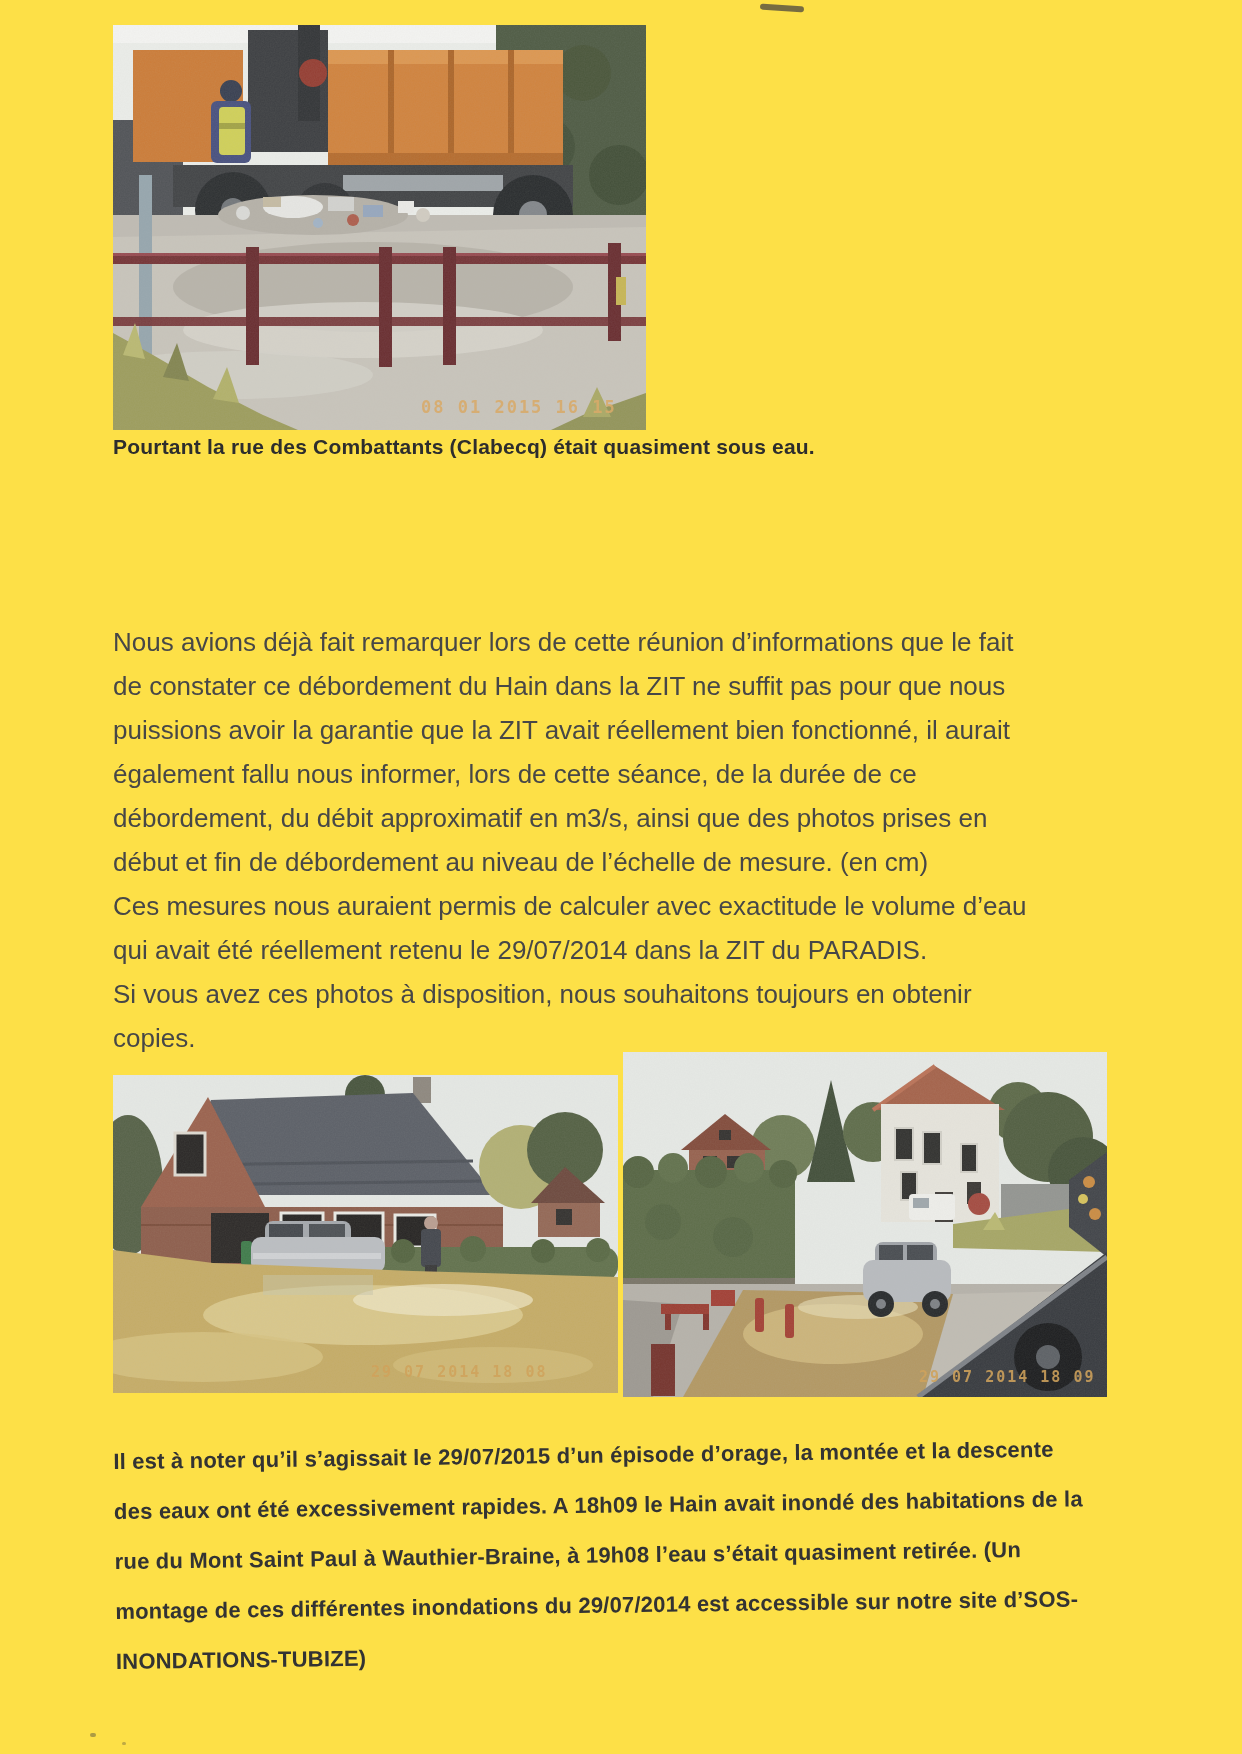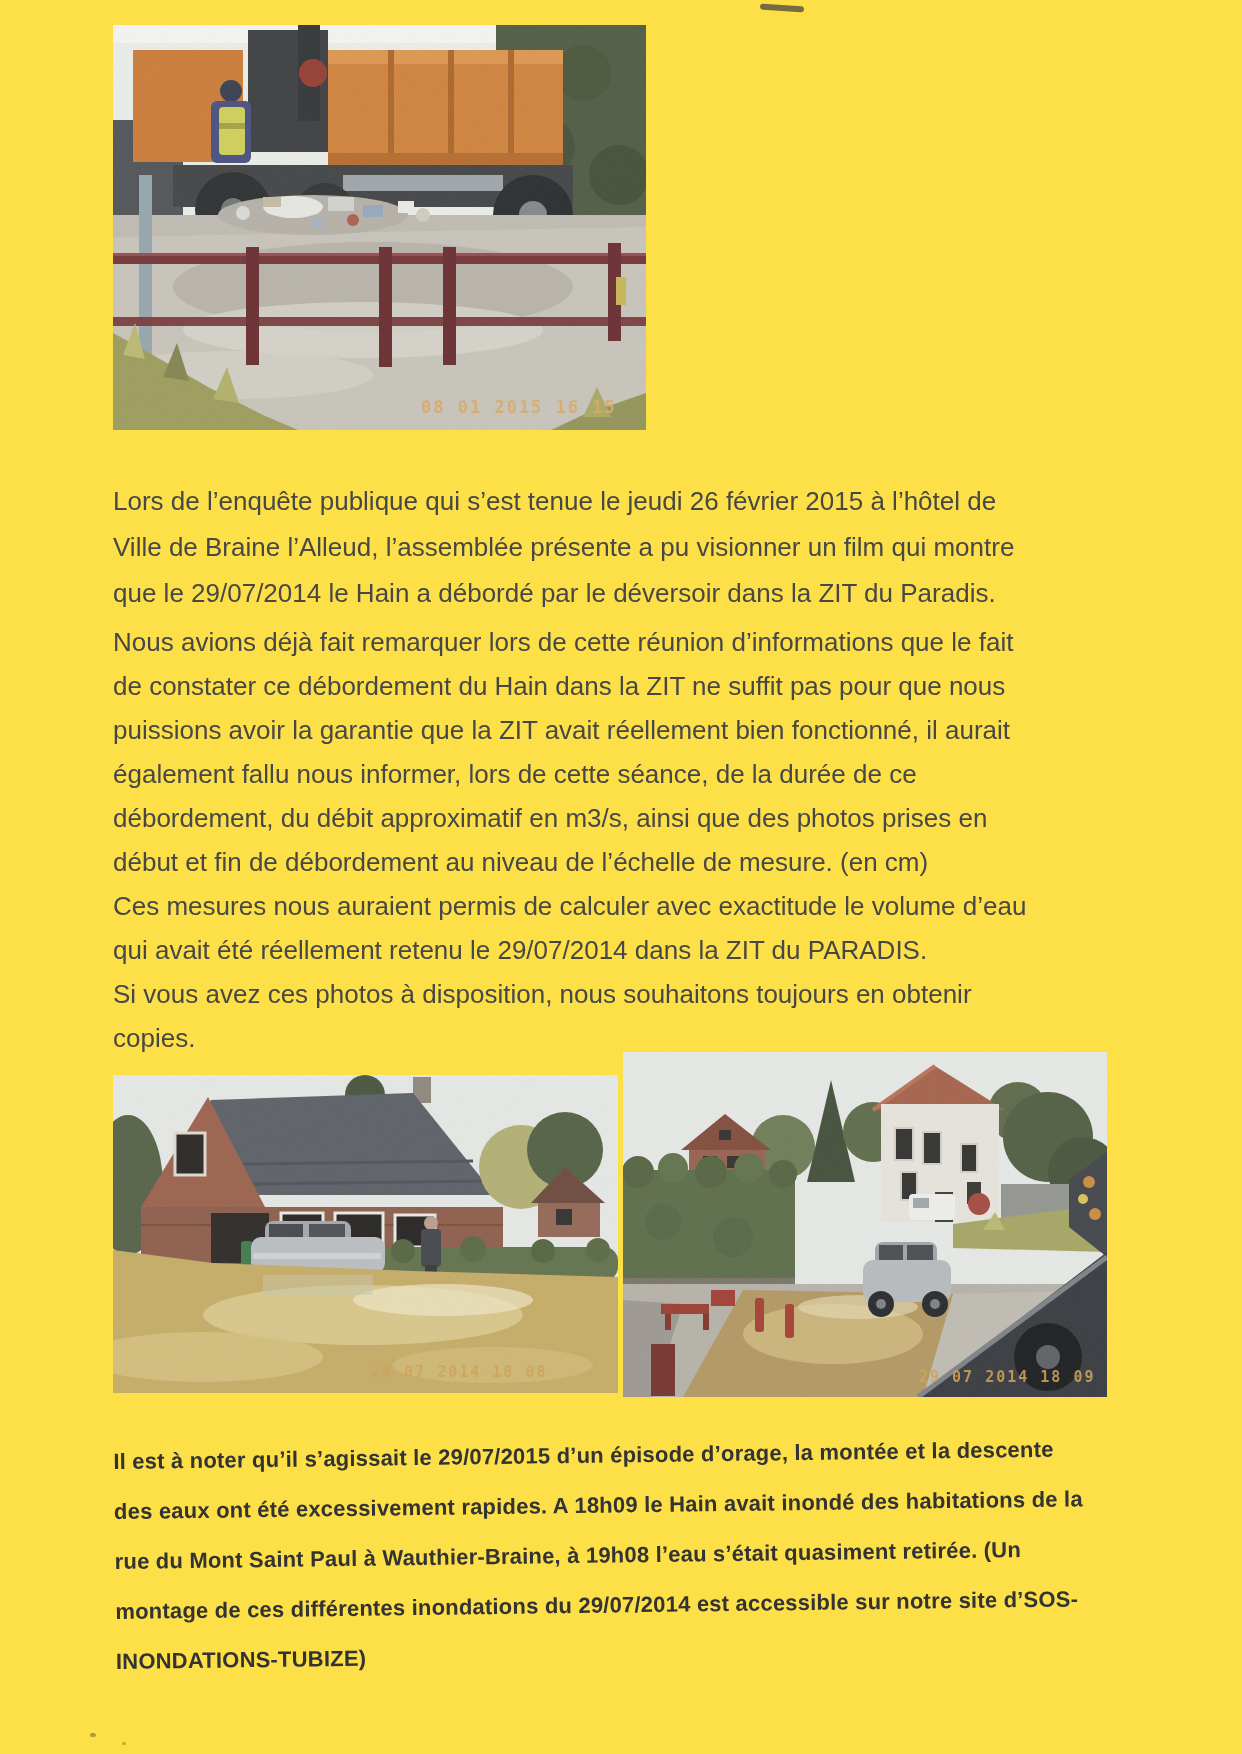--- a/index.html
+++ b/index.html
@@ -129,24 +129,22 @@
         <polygon points="50,352 64,318 76,356" fill="#7e8140"></polygon>
         <polygon points="100,374 114,342 126,378" fill="#b0ae56"></polygon>
         <polygon points="533,405 533,368 470,390 438,405" fill="#8f9148"></polygon>
         <polygon points="470,392 484,362 498,392" fill="#a8a652"></polygon>
       </g>
       <text class="ts" x="308" y="388" font-size="17" fill="#e2a44e">08 01 2015 16 15</text>
       <rect width="533" height="405" filter="url(#n1)" opacity=".5"></rect>
     </svg>
   </div>
 
-
-  <div class="body-par par1">Lors de l’enquête publique qui s’est tenue le jeudi 26 février 2015 à l’hôtel de
-Ville de Braine l’Alleud, l’assemblée présente a pu visionner un film qui montre
-que le 29/07/2014 le Hain a débordé par le déversoir dans la ZIT du Paradis.</div>
+  <div class="caption">Pourtant la rue des Combattants (Clabecq) était quasiment sous eau.</div>
+
   <div class="body-par par2">Nous avions déjà fait remarquer lors de cette réunion d’informations que le fait
 de constater ce débordement du Hain dans la ZIT ne suffit pas pour que nous
 puissions avoir la garantie que la ZIT avait réellement bien fonctionné, il aurait
 également fallu nous informer, lors de cette séance, de la durée de ce
 débordement, du débit approximatif en m3/s, ainsi que des photos prises en
 début et fin de débordement au niveau de l’échelle de mesure. (en cm)
 Ces mesures nous auraient permis de calculer avec exactitude le volume d’eau
 qui avait été réellement retenu le 29/07/2014 dans la ZIT du PARADIS.
 Si vous avez ces photos à disposition, nous souhaitons toujours en obtenir
 copies.</div>

